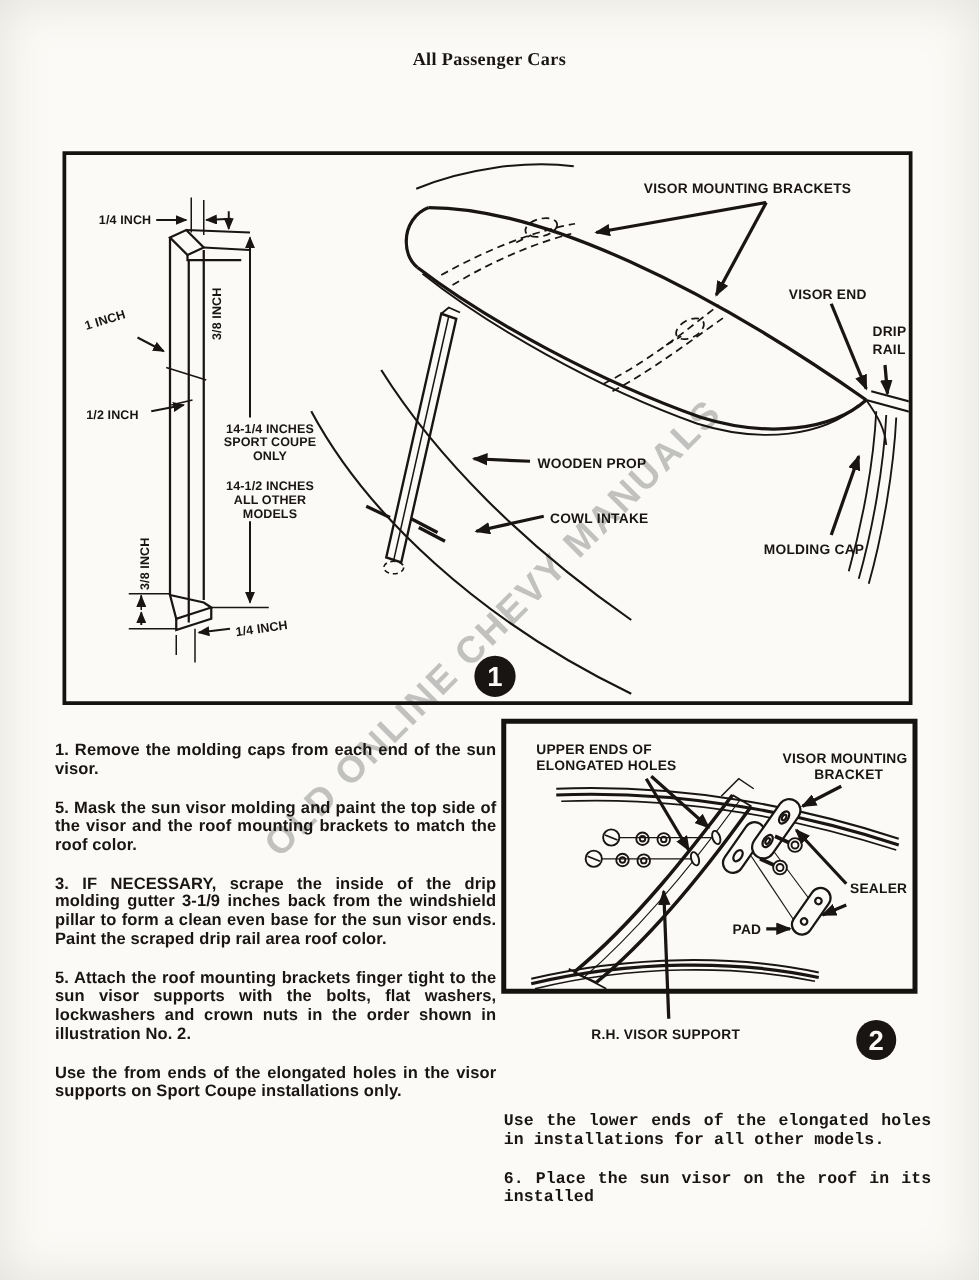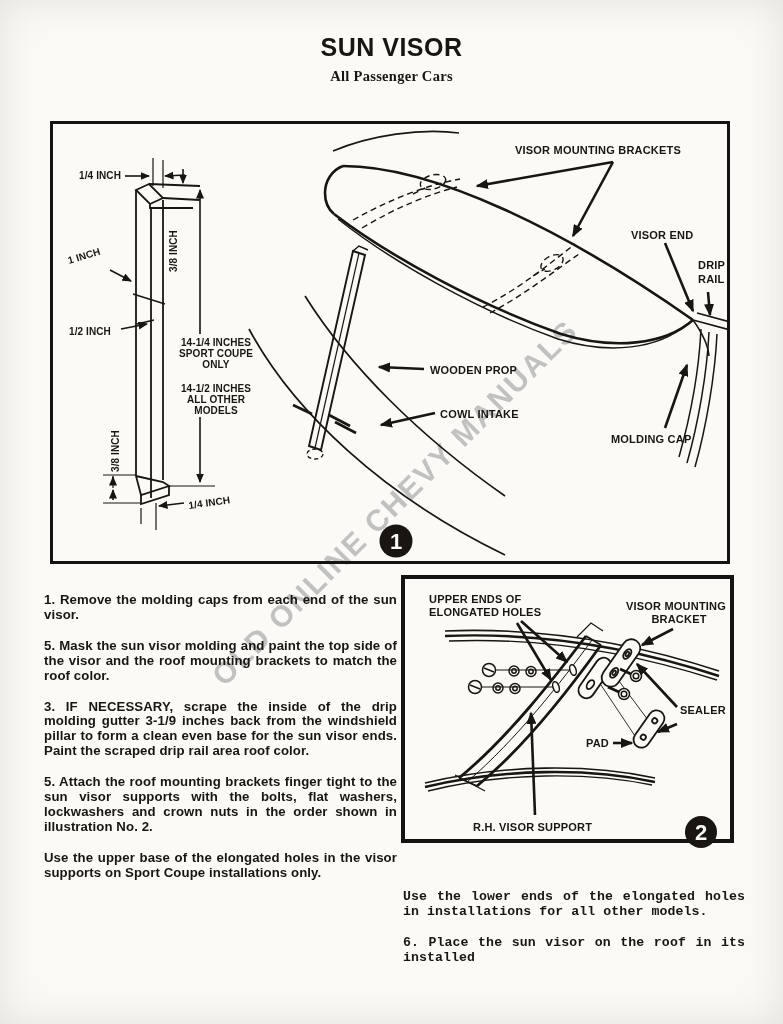--- a/index.html
+++ b/index.html
@@ -8,21 +8,21 @@
     position:relative; width:783px; height:1024px; margin:0 auto;
     background:#fbfaf6; overflow:hidden;
     font-family:"Liberation Sans", sans-serif; font-weight:bold; color:#181512;
     box-shadow:inset 0 0 40px rgba(120,115,100,.18);
   }
   .title-block{position:absolute; top:33px; left:0; right:0; text-align:center; z-index:3;}
   .title-line{font-size:25px; line-height:28px; letter-spacing:.5px;}
   .subtitle{font-size:14.5px; margin-top:7px; letter-spacing:.3px;font-family:Liberation Serif, serif;}
   .figure-box{position:absolute; border:3px solid #151312; box-sizing:border-box; background:transparent; z-index:2;}
   #fig1{left:50px; top:121px; width:680px; height:443px;}
-  #fig2{left:401px; top:575px; width:333px; height:268px; border-width:4px;}
+  #fig2{left:401px; top:575px; width:333px; height:220px; border-width:4px;}
   .col-left{position:absolute; left:44px; top:577px; width:353px; z-index:3;}
   .col-right{position:absolute; left:403px; top:874px; width:342px; z-index:3;font-family:Liberation Mono, monospace;}
   .body-par{font-size:13.2px; line-height:14.9px; text-align:justify; margin:16px 0 16px 0; letter-spacing:.1px;}
   .col-right .body-par{margin-bottom:13px;}
   .page-number{position:absolute; top:963px; left:0; right:0; text-align:center; font-size:14px; z-index:3;}
   .watermark{
     position:absolute; left:140px; top:486px; width:510px; text-align:center;
     transform:rotate(-45deg); transform-origin:center;
     font-size:30px; letter-spacing:2px; color:rgba(146,146,146,.55); z-index:1;
     white-space:nowrap; font-weight:bold;
@@ -34,21 +34,20 @@
   .badge-num{font-size:22px; fill:#fbfaf6;}
 </style>
 </head>
 <body>
 
 <div class="page">
 
   <div class="watermark">OLD ONLINE CHEVY MANUALS</div>
 
   <div class="title-block">
-    <div class="title-line">SUN VISOR</div>
     <div class="subtitle">All Passenger Cars</div>
   </div>
 
   <div class="figure-box" id="fig1">
     <svg width="674" height="437" viewBox="0 0 674 437">
       <defs>
         <marker id="ah" markerUnits="userSpaceOnUse" markerWidth="13" markerHeight="10" refX="11" refY="5" orient="auto">
           <path d="M0,0 L12.5,5 L0,10 Z" fill="#181512"></path>
         </marker>
         <marker id="ahs" markerUnits="userSpaceOnUse" markerWidth="10" markerHeight="8" refX="8.5" refY="4" orient="auto">
@@ -281,21 +280,21 @@
         <text class="badge-num" x="296" y="261" text-anchor="middle">2</text>
       </g>
     </svg>
   </div>
 
   <div class="col-left">
     <p class="body-par">1. Remove the molding caps from each end of the sun visor.</p>
     <p class="body-par">5. Mask the sun visor molding and paint the top side of the visor and the roof mounting brackets to match the roof color.</p>
     <p class="body-par">3. IF NECESSARY, scrape the inside of the drip molding gutter 3-1/9 inches back from the windshield pillar to form a clean even base for the sun visor ends. Paint the scraped drip rail area roof color.</p>
     <p class="body-par">5. Attach the roof mounting brackets finger tight to the sun visor supports with the bolts, flat washers, lockwashers and crown nuts in the order shown in illustration No. 2.</p>
-    <p class="body-par">Use the upper base of the elongated holes in the visor supports on Sport Coupe installations only.</p>
+    <p class="body-par">Use the from ends of the elongated holes in the visor supports on Sport Coupe installations only.</p>
   </div>
 
   <div class="col-right">
     <p class="body-par">Use the lower ends of the elongated holes in installations for all other models.</p>
     <p class="body-par">6. Place the sun visor on the roof in its installed</p>
   </div>
 
 
 </div>
 

